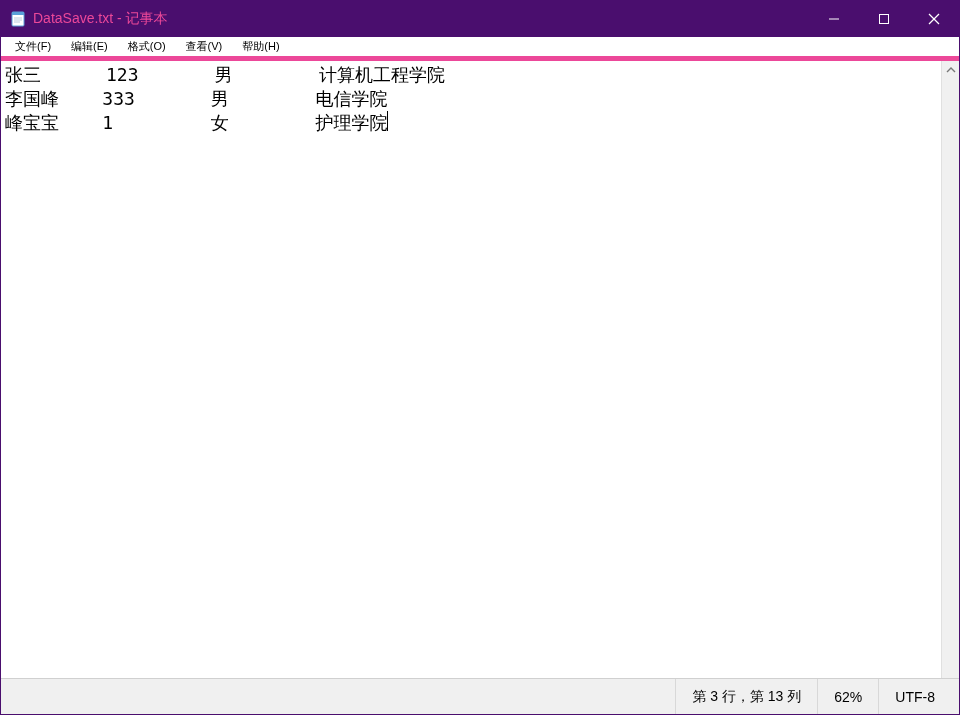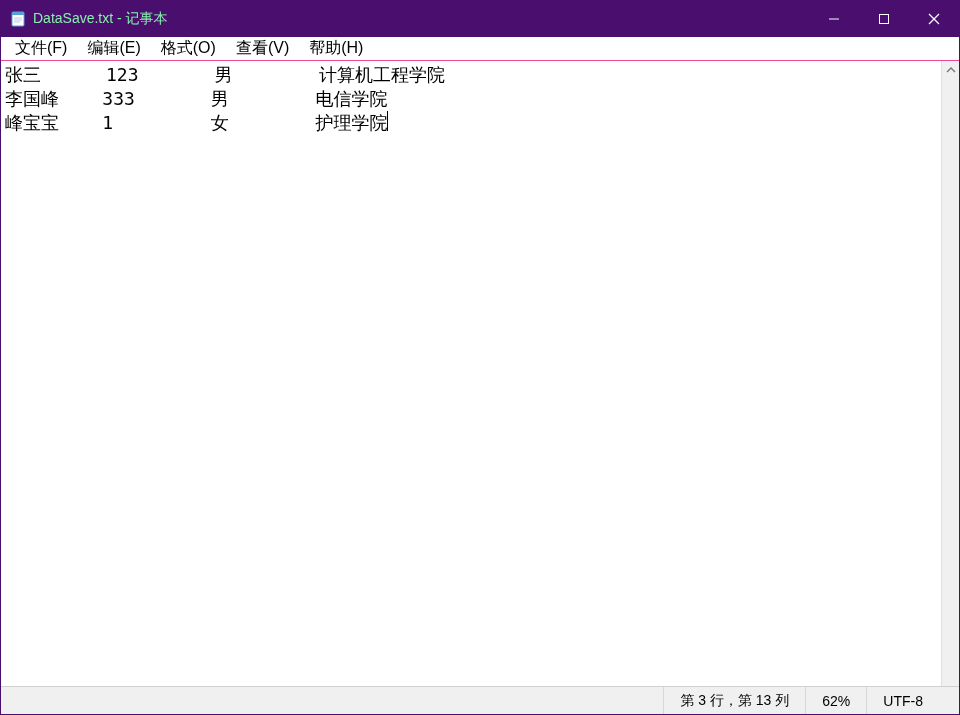--- a/index.html
+++ b/index.html
@@ -7,21 +7,21 @@
       font-family: "Microsoft YaHei", "SimSun", sans-serif;
       width: 960px;
       height: 715px;
       overflow: hidden;
       display: flex;
       flex-direction: column;
       border: 1px solid #4a0e6e;
     }
     .titlebar {
       background: #4a0e6e;
-      color: #86efac;
+      color: #ec4899;
       height: 36px;
       display: flex;
       align-items: center;
       padding-left: 8px;
       font-size: 14px;
     }
     .titlebar-icon {
       width: 18px;
       height: 18px;
       margin-right: 6px;
@@ -38,26 +38,26 @@
       width: 50px;
       height: 100%;
       display: flex;
       align-items: center;
       justify-content: center;
       color: #fff;
       cursor: pointer;
     }
     .menubar {
       background: #fff;
-      border-bottom: 1px solid #ec4899;
+      border-bottom: 5px solid #ec4899;
       display: flex;
       height: 24px;
-      align-items: center;
+      align-items: flex-start;
       padding: 0 4px;
-      font-size: 16px;
+      font-size: 11px;
     }
     .menu-item {
       padding: 2px 10px;
       cursor: pointer;
     }
     .content-wrap {
       flex: 1;
       display: flex;
       background: #fff;
       overflow: hidden;
@@ -87,36 +87,36 @@
     }
     .vscroll-arrow {
       height: 18px;
       display: flex;
       align-items: center;
       justify-content: center;
       color: #555;
       font-size: 10px;
     }
     .statusbar {
-      height: 28px;
+      height: 36px;
       background: #f0f0f0;
       border-top: 1px solid #d0d0d0;
       display: flex;
       font-size: 14px;
       align-items: stretch;
     }
     .status-spacer { flex: 1; border-right: 1px solid #d8d8d8; }
     .status-cell {
       padding: 0 16px;
       display: flex;
       align-items: center;
       border-right: 1px solid #d8d8d8;
       white-space: nowrap;
     }
-    .status-cell:last-child { border-right: none; padding-right: 36px; }
+    .status-cell:last-child { border-right: none; padding-right: 24px; }
   </style>
 </head>
 <body>
 
 <div class="titlebar">
   <span class="titlebar-icon">
     <svg width="16" height="16" viewBox="0 0 16 16">
       <rect x="2" y="1" width="12" height="14" rx="1" fill="#fff" stroke="#5aa0d8" stroke-width="1"></rect>
       <rect x="2" y="1" width="12" height="3" fill="#5aa0d8"></rect>
       <line x1="4" y1="7" x2="12" y2="7" stroke="#bcd" stroke-width="1"></line>

